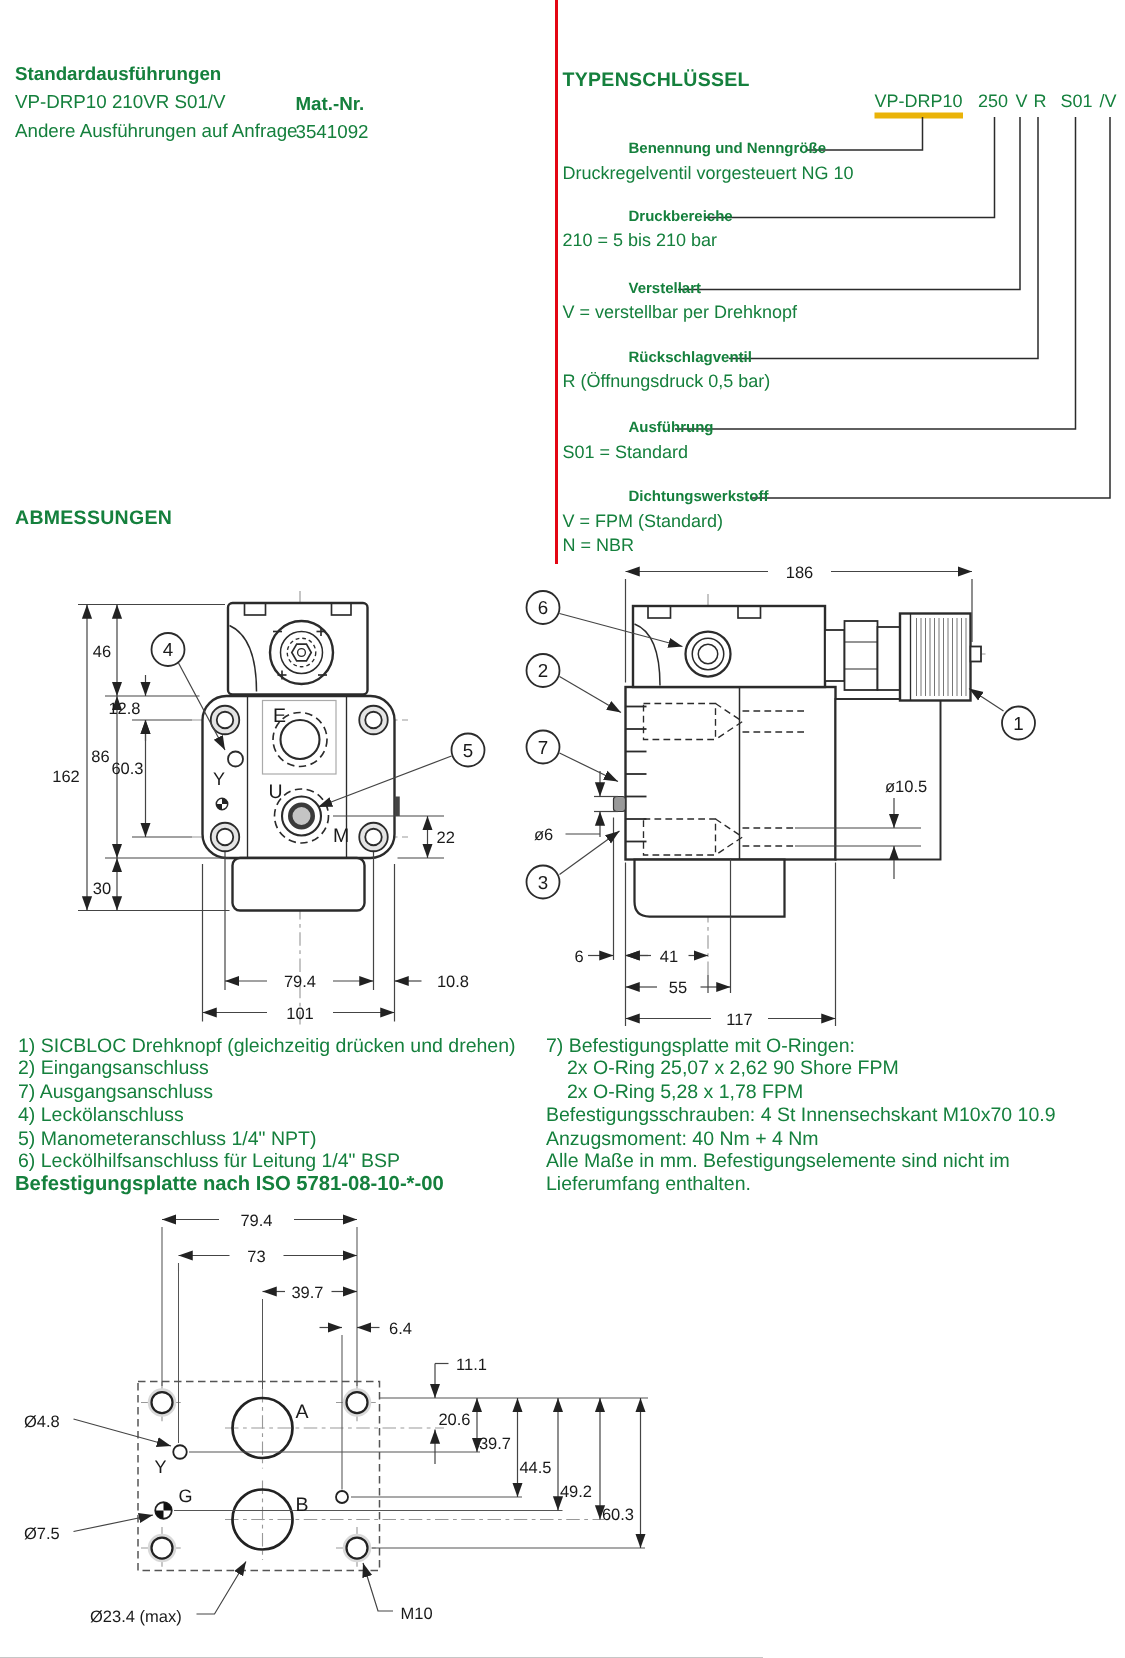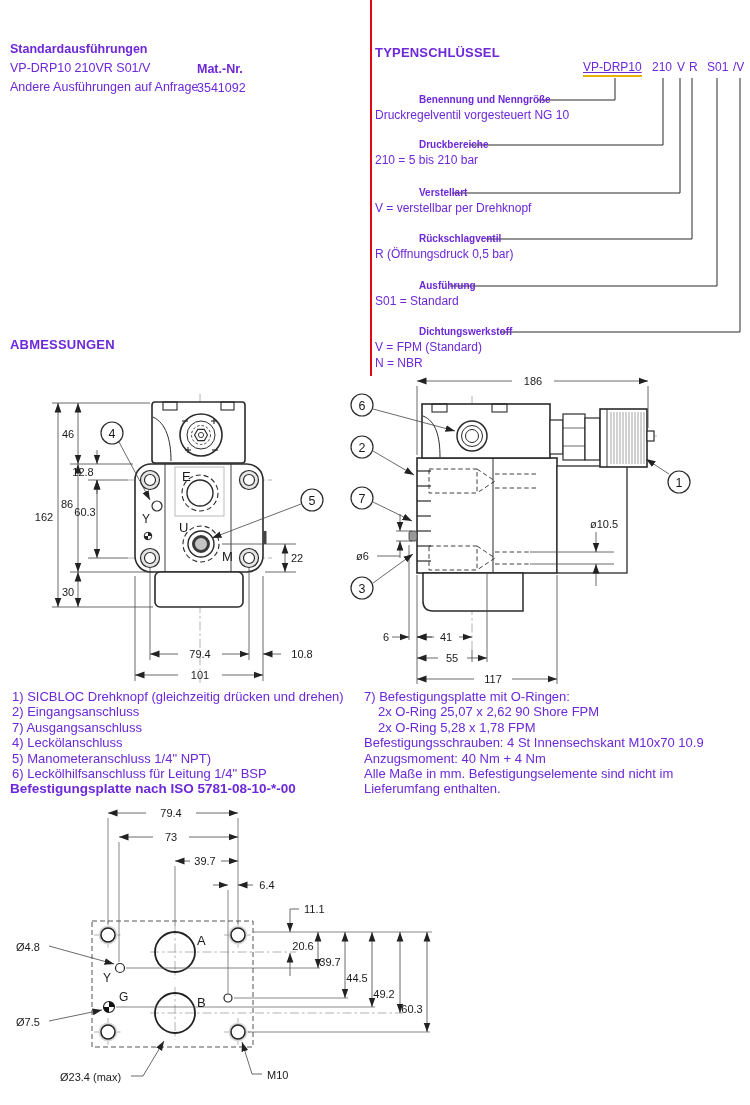--- a/index.html
+++ b/index.html
@@ -1,30 +1,30 @@
 <!DOCTYPE html>
 <html><head>
 <meta charset="utf-8">
 <style>
   * { margin:0; padding:0; box-sizing:border-box; }
   html,body { background:#9a9a9a; }
   .page {
     position:relative; width:750px; height:1105px; margin:0 auto;
     background:#ffffff; overflow:hidden;
-    font-family:"Liberation Sans", sans-serif; color:#6d28d9;
+    font-family:"Liberation Sans", sans-serif; color:#15803d;
   }
   .abs { position:absolute; }
   .b { font-weight:bold; }
   .h1 { font-size:13px; font-weight:bold; letter-spacing:0.2px; }
   .h2 { font-size:13.5px; font-weight:bold; }
   .red-rule { width:2px; background:#e30613; }
   .hl-row { position:relative; font-size:12.5px; line-height:19px; white-space:nowrap; }
   .hl-col2 { position:absolute; left:187px; top:0;margin-top:20px; }
   .code { font-size:12px; white-space:nowrap; }
-  .u { border-bottom:2px solid #eab308; padding-bottom:1px;text-decoration:underline; }
+  .u { border-bottom:4px solid #eab308; padding-bottom:1px; }
   .tk-entry { width:300px; }
   .tk-label { font-weight:bold; font-size:10px; line-height:14px; white-space:nowrap;margin-left:44px; }
   .tk-value { font-size:12px; line-height:14.5px; margin-top:1px; white-space:nowrap; }
   .note-line { font-size:13px; line-height:15.4px; white-space:nowrap; }
   .indent { padding-left:14px; }
   .note-block2 { }
   svg text { font-family:"Liberation Sans", sans-serif; fill:#1a1a1a; font-size:11px; }
   svg .co-txt { font-size:12.5px; }
   svg .port-txt { font-size:13px; }
 </style>
@@ -46,21 +46,21 @@
     </div>
     <div class="hl-row">
       <span>Andere Ausführungen auf Anfrage</span>
     </div>
   </div>
 
   <div class="abs h1" style="left:375px;top:45px">TYPENSCHLÜSSEL</div>
 
   <div>
     <span class="abs code u" style="left:583px;top:60px">VP-DRP10</span>
-    <span class="abs code" style="left:652px;top:60px">210</span>
+    <span class="abs code" style="left:652px;top:60px">250</span>
     <span class="abs code" style="left:677px;top:60px">V</span>
     <span class="abs code" style="left:689px;top:60px">R</span>
     <span class="abs code" style="left:707px;top:60px">S01</span>
     <span class="abs code" style="left:733px;top:60px">/V</span>
   </div>
 
   <svg class="abs" style="left:370px;top:40px" width="380" height="310" viewBox="370 40 380 310">
     <g stroke="#2b2b2b" stroke-width="1" fill="none">
       <path d="M538,100 H615 V78"></path>
       <path d="M470,145 H663 V78"></path>

